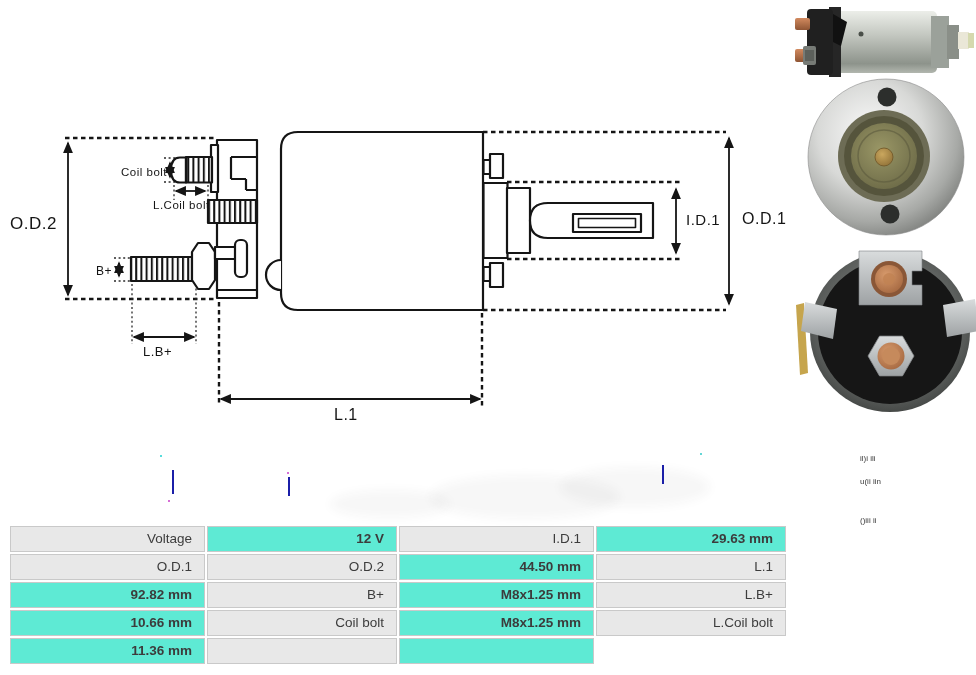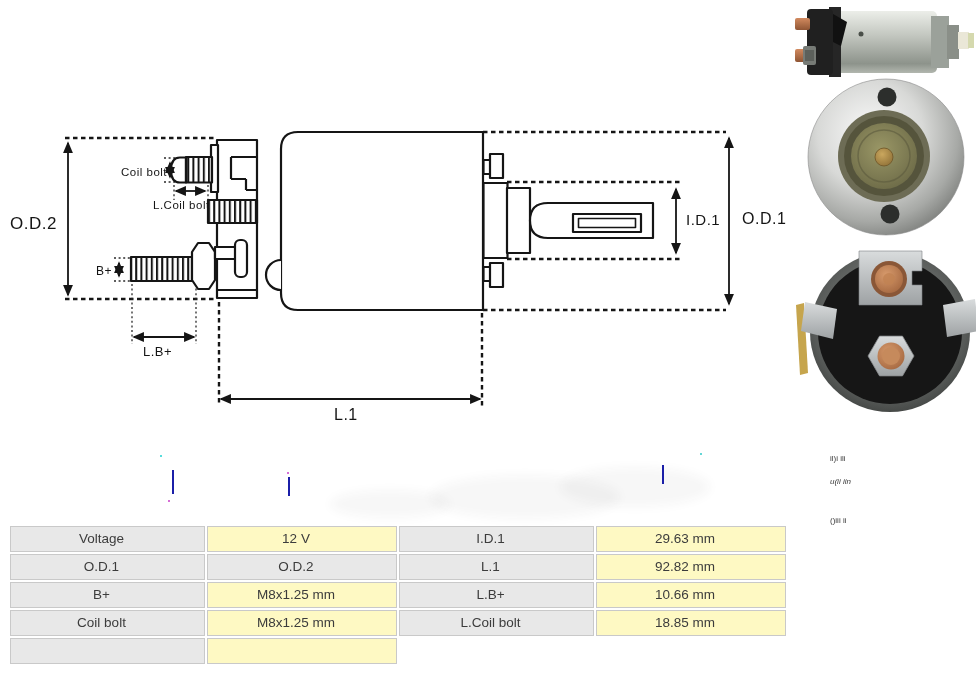--- a/index.html
+++ b/index.html
@@ -24,32 +24,32 @@
   .wl3{left:662px;top:20px;height:19px;}
   .speck{position:absolute;width:2px;height:2px;border-radius:50%;}
   .sp1{left:160px;top:10px;background:#1fd0d0;}
   .sp2{left:168px;top:55px;background:#c83ec8;}
   .sp3{left:287px;top:27px;background:#c83ec8;}
   .sp4{left:700px;top:8px;background:#30c8c8;}
   .blob{position:absolute;border-radius:50%;filter:blur(4px);background:rgba(40,40,40,.035);}
   .bl1{left:430px;top:30px;width:190px;height:44px;}
   .bl2{left:560px;top:22px;width:150px;height:40px;}
   .bl3{left:330px;top:45px;width:120px;height:28px;}
-  .glyphs{position:absolute;left:790px;width:46px;color:#3a3a3a;font-size:8px;line-height:8px;
+  .glyphs{position:absolute;left:820px;width:46px;color:#3a3a3a;font-size:8px;line-height:8px;
           letter-spacing:0px;filter:blur(.4px);white-space:nowrap;padding-left:40px;}
-  .g1{top:10px;} .g2{top:33px;font-style:italic;} .g3{top:56px;margin-top:16px;}
+  .g1{top:10px;} .g2{top:33px;} .g3{top:56px;margin-top:16px;}
 
   
   .spec-table{position:absolute;left:10px;top:526px;width:776px;
               display:grid;grid-template-columns:195px 190px 195px 190px;
               grid-auto-rows:26px;gap:2px;font-size:13.5px;color:#3c3c3c;}
   .cell{box-sizing:border-box;border:1px solid #c9c9c9;line-height:24px;
-        text-align:center;padding-right:12px;overflow:hidden;}
+        text-align:right;padding-right:12px;overflow:hidden;}
   .cell.label{background:#e8e8e8;}
-  .cell.value{background:#fef9c3;}
+  .cell.value{background:#5eead4;font-weight:bold;}
 </style>
 </head>
 <body>
 
 <div class="page">
 
   <svg class="drawing" width="795" height="450" viewBox="0 0 795 450">
     <defs>
       <marker id="ah" viewBox="0 0 10 10" refX="8.5" refY="5" markerWidth="6.5" markerHeight="6.5" orient="auto-start-reverse">
         <path d="M0,0.8 L10,5 L0,9.2 Z" fill="#151515"></path>
@@ -238,30 +238,31 @@
   </div>
 
   <div class="spec-table">
     <div class="cell label">Voltage</div>
     <div class="cell value">12 V</div>
     <div class="cell label">I.D.1</div>
     <div class="cell value">29.63 mm</div>
 
     <div class="cell label">O.D.1</div>
     <div class="cell label">O.D.2</div>
+    <div class="cell value">44.50 mm</div>
 
     <div class="cell label">L.1</div>
     <div class="cell value">92.82 mm</div>
     <div class="cell label">B+</div>
     <div class="cell value">M8x1.25 mm</div>
 
     <div class="cell label">L.B+</div>
     <div class="cell value">10.66 mm</div>
     <div class="cell label">Coil bolt</div>
     <div class="cell value">M8x1.25 mm</div>
 
     <div class="cell label">L.Coil bolt</div>
-    <div class="cell value">18.85 mm</div>
+    <div class="cell value">11.36 mm</div>
     <div class="cell label"></div>
     <div class="cell value"></div>
   </div>
 
 </div>
 
 </body></html>

